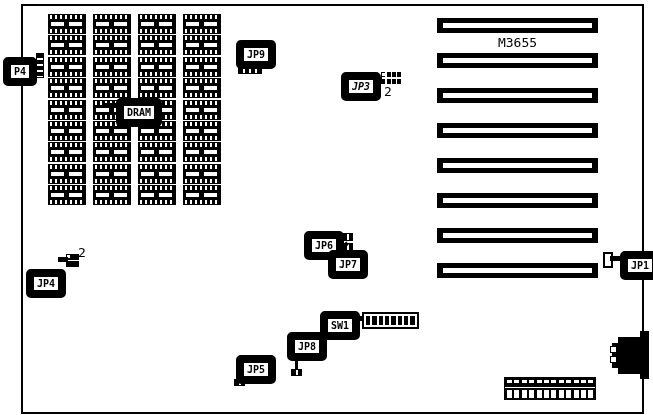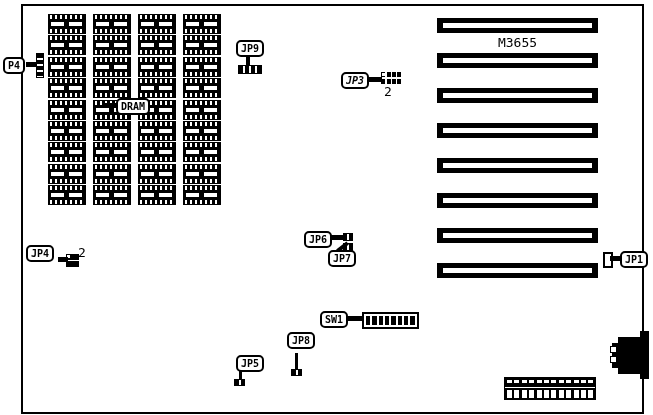--- a/index.html
+++ b/index.html
@@ -17,21 +17,21 @@
      background:repeating-linear-gradient(90deg,#fff 0 2.4px,#000 2.4px 5px); }
   .chip .pt { top:1px; } .chip .pb { bottom:1px; }
   .chip .sa { left:3px; top:8px; width:13px; height:4px; background:#fff; }
   .chip .sb { left:21px; top:8px; width:13px; height:4px; background:#fff; }
 
   
   .slot { position:absolute; left:437px; width:161px; height:15px; background:#000; }
   .slot::after { content:''; position:absolute; left:6px; right:6px; top:5px; height:5px; background:#fff; }
 
   
-  .callout { position:absolute; border:2px solid #000000; border-radius:5px; background:#fff;
+  .callout { position:absolute; border:8px solid #000000; border-radius:5px; background:#fff;
              font-size:10px; font-weight:bold; line-height:11px; padding:1px 3px; color:#000;
              white-space:nowrap; z-index:5; }
   .arm { position:absolute; background:#000; z-index:4; }
 
   .tinytext { position:absolute; font-size:13px; color:#000; }
 
   
   .hdr-h { position:absolute; background:repeating-linear-gradient(90deg,#000 0 4px,#fff 4px 6px); border:1px solid #000; }
   .hdr-v { position:absolute; background:repeating-linear-gradient(180deg,#000 0 4px,#fff 4px 6px); border:1px solid #000; }
   .jblock { position:absolute; background:#000; }
@@ -308,21 +308,21 @@
   <div class="arm" style="left:246px; top:55px; width:4px; height:11px;"></div>
   <div class="hdr-h" style="left:238px; top:65px; width:22px; height:7px;"></div>
 
   <div class="callout" style="left:341px; top:72px;font-style:italic;">JP3</div>
   <div class="arm" style="left:366px; top:77px; width:16px; height:5px;"></div>
   <div class="jblock grid4" style="left:381px; top:72px; width:20px; height:12px;">
       <span class="pin"></span>
     </div>
   <div class="tinytext" style="left:384px; top:84px;">2</div>
 
-  <div class="callout" style="left:26px; top:245px;">JP4</div>
+  <div class="callout" style="left:26px; top:269px;">JP4</div>
   <div class="arm" style="left:58px; top:257px; width:10px; height:5px;"></div>
   <div class="jblock" style="left:66px; top:254px; width:13px; height:13px;">
       <span class="pin"></span>
     </div>
   <div class="tinytext" style="left:78px; top:245px;">2</div>
 
   <div class="callout" style="left:304px; top:231px;">JP6</div>
   <div class="arm" style="left:330px; top:235px; width:14px; height:5px;"></div>
   <div class="jumper2" style="left:343px; top:233px; width:10px; height:8px;"></div>
   <div class="callout" style="left:328px; top:250px;">JP7</div>

